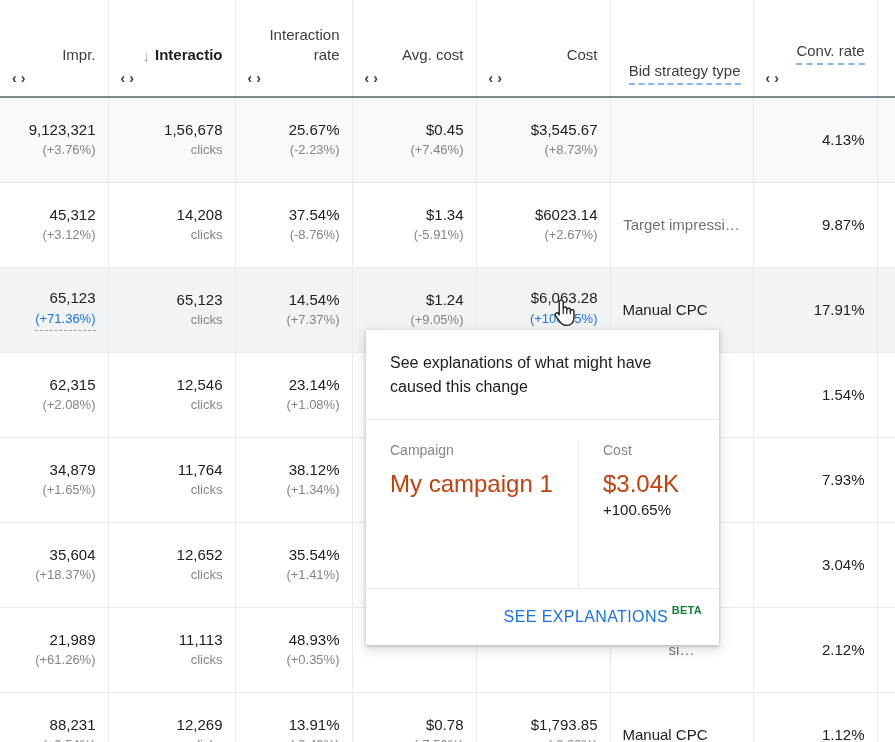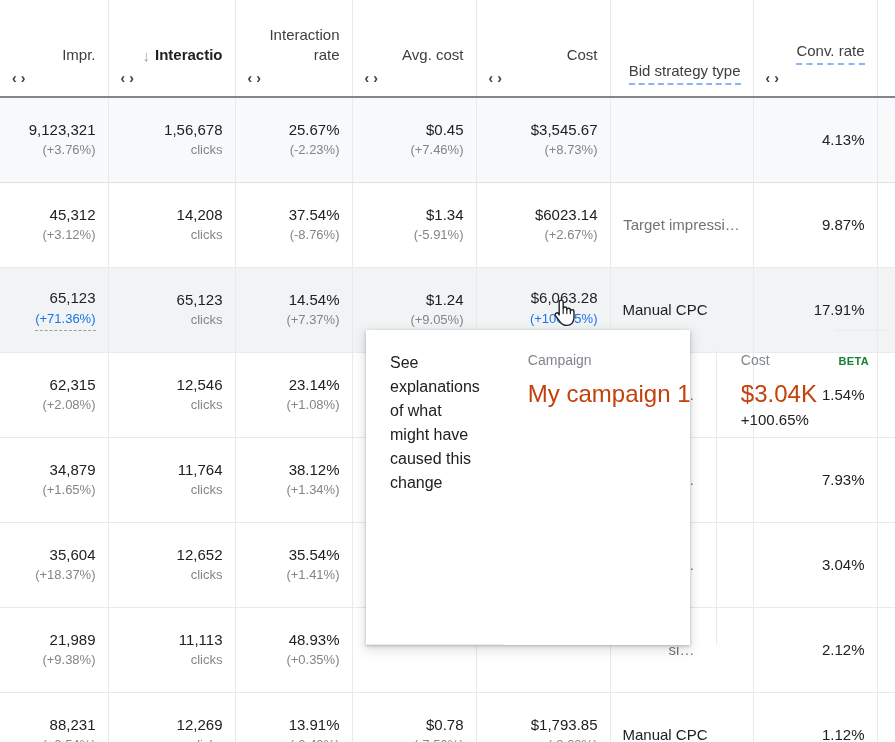--- a/index.html
+++ b/index.html
@@ -140,27 +140,27 @@
     white-space: nowrap;
     text-align: center;
   }
   .bid-plain { color: #202124; white-space: nowrap; }
 
   
   .tooltip-card {
     position: absolute;
     left: 366px;
     top: 330px;
-    width: 324px;
+    width: 353px;
     height: 315px;
     background: #ffffff;
     box-shadow: 0 1px 3px rgba(60,64,67,0.30), 0 4px 10px 2px rgba(60,64,67,0.15);
     z-index: 50;
     display: flex;
-    flex-direction: row;
+    flex-direction: column;
   }
 
   .tt-head {
     padding: 21px 24px 20px 24px;
     font-size: 16px;
     line-height: 24px;
     color: #202124;
     border-bottom: 1px solid #e8eaed;
   }
 
@@ -506,21 +506,21 @@
             <span class="bid-link">si…</span>
           </td>
           <td>
             <span class="cell-main">3.04%</span>
           </td>
           <td></td>
         </tr>
         <tr>
           <td>
             <span class="cell-main">21,989</span>
-            <span class="cell-sub">(+9.38%)</span>
+            <span class="cell-sub">(+61.26%)</span>
           </td>
           <td>
             <span class="cell-main">11,113</span>
             <span class="cell-sub">clicks</span>
           </td>
           <td>
             <span class="cell-main">48.93%</span>
             <span class="cell-sub">(+0.35%)</span>
           </td>
           <td>
@@ -577,20 +577,21 @@
         <span class="tt-col-value">My campaign  1</span>
       </div>
       <div class="tt-col right">
         <span class="tt-col-label">Cost</span>
         <span class="tt-col-value">$3.04K</span>
         <span class="tt-col-delta">+100.65%</span>
       </div>
     </div>
     <div class="tt-foot">
       <span class="tt-action">
+        <span>SEE EXPLANATIONS</span>
         <span class="tt-badge">BETA</span>
       </span>
     </div>
   </div>
 
   <div class="cursor">
     <svg width="26" height="30" viewBox="0 0 26 30" xmlns="http://www.w3.org/2000/svg">
       <path d="M7.2 13.2V4.1c0-1.1.9-2 2-2s2 .9 2 2v6.6
                c0-.9.8-1.7 1.8-1.7s1.8.8 1.8 1.7v1.2
                c0-.9.8-1.6 1.8-1.6s1.8.7 1.8 1.6v1.3

